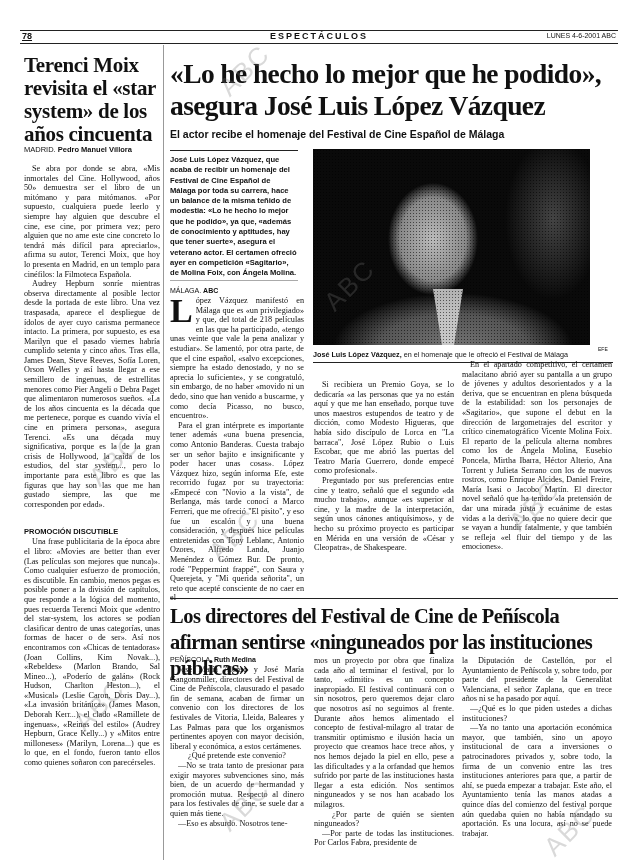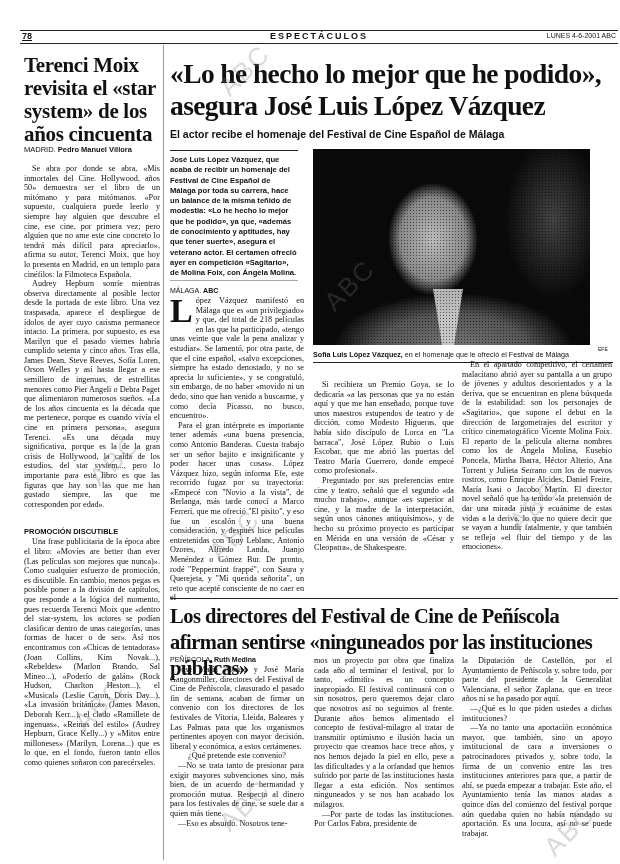--- a/index.html
+++ b/index.html
@@ -106,21 +106,21 @@
   <p>Para el gran intérprete es importante tener además «una buena presencia, como Antonio Banderas. Cuesta trabajo ser un señor bajito e insignificante y poder hacer unas cosas». López Vázquez hizo, según informa Efe, este recorrido fugaz por su trayectoria: «Empecé con "Novio a la vista", de Berlanga, más tarde conocí a Marco Ferreri, que me ofreció "El pisito", y eso fue un escalón y una buena consideración, y después hice películas entretenidas con Tony Leblanc, Antonio Ozores, Alfredo Landa, Juanjo Menéndez o Gómez Bur. De pronto, rodé "Peppermint frappé", con Saura y Querejeta, y "Mi querida señorita", un reto que acepté consciente de no caer en el</p>
 </div>
 
 <div class="photo" title="José Luis López Vázquez portrait">
   <div class="bg"></div>
   <div class="shirt"></div>
   <div class="dots"></div>
 </div>
 <span class="photo-credit">EFE</span>
 <p class="caption">
-  <b>Sofía Luis López Vázquez,</b><span> en el homenaje que le ofreció el Festival de Málaga</span>
+  <b>José Luis López Vázquez,</b><span> en el homenaje que le ofreció el Festival de Málaga</span>
 </p>
 <div class="caption-rule"></div>
 
 <div class="col main-col2">
   <p>Si recibiera un Premio Goya, se lo dedicaría «a las personas que ya no están aquí y que me han enseñado, porque tuve unos maestros estupendos de teatro y de dicción, como Modesto Higueras, que había sido discípulo de Lorca en "La barraca", José López Rubio o Luis Escobar, que me abrió las puertas del Teatro María Guerrero, donde empecé como profesional».</p>
   <p>Preguntado por sus preferencias entre cine y teatro, señaló que el segundo «da mucho trabajo», aunque «es superior al cine, y la madre de la interpretación, según unos cánones antiquísimos», y de hecho su próximo proyecto es participar en Mérida en una versión de «César y Cleopatra», de Shakespeare.</p>
 </div>
 <div class="col main-col3">
   <p>En el apartado competitivo, el certamen malacitano abrió ayer su pantalla a un grupo de jóvenes y adultos desorientados y a la deriva, que se encuentran en plena búsqueda de la estabilidad: son los personajes de «Sagitario», que supone el debut en la dirección de largometrajes del escritor y crítico cinematográfico Vicente Molina Foix. El reparto de la película alterna nombres como los de Ángela Molina, Eusebio Poncela, Mirtha Ibarra, Héctor Alterio, Ana Torrent y Julieta Serrano con los de nuevos rostros, como Enrique Alcides, Daniel Freire, María Isasi o Jacobo Martín. El director novel señaló que ha tenido «la pretensión de dar una mirada justa y ecuánime de estas vidas a la deriva, lo que no quiere decir que se vayan a hundir fatalmente, y que también se refleja «el fluir del tiempo y de las emociones».</p>
 </div>
@@ -133,20 +133,21 @@
   <b>Ruth Medina</b>
 </div>
 <div class="col s-col1">
   <p>José María Alonso y José María Gangonmiller, directores del Festival de Cine de Peñíscola, clausurado el pasado fin de semana, acaban de firmar un convenio con los directores de los festivales de Vitoria, Lleida, Baleares y Las Palmas para que los organismos pertinentes apoyen con mayor decisión, liberal y económica, a estos certámenes.</p>
   <p style="text-indent:18px">¿Qué pretende este convenio?</p>
   <p>—No se trata tanto de presionar para exigir mayores subvenciones sino, más bien, de un acuerdo de hermandad y promoción mutua. Respecto al dinero para los festivales de cine, se suele dar a quien más tiene.</p>
   <p>—Eso es absurdo. Nosotros tene-</p>
 </div>
 <div class="col s-col2">
   <p class="noindent">mos un proyecto por obra que finaliza cada año al terminar el festival, por lo tanto, «dimitir» es un concepto inapropiado. El festival continuará con o sin nosotros, pero queremos dejar claro que nosotros así no seguimos al frente. Durante años hemos alimentado el concepto de festival-milagro al tratar de transmitir optimismo e ilusión hacia un proyecto que creamos hace trece años, y nos hemos dejado la piel en ello, pese a las dificultades y a la orfandad que hemos sufrido por parte de las instituciones hasta llegar a esta edición. Nos sentimos ninguneados y se nos han acabado los milagros.</p>
+  <p style="text-indent:18px">¿Por parte de quién se sienten ninguneados?</p>
   <p>—Por parte de todas las instituciones. Por Carlos Fabra, presidente de</p>
 </div>
 <div class="col s-col3">
   <p class="noindent">la Diputación de Castellón, por el Ayuntamiento de Peñíscola y, sobre todo, por parte del presidente de la Generalitat Valenciana, el señor Zaplana, que en trece años ni se ha pasado por aquí.</p>
   <p>—¿Qué es lo que piden ustedes a dichas instituciones?</p>
   <p>—Ya no tanto una aportación económica mayor, que también, sino un apoyo institucional de cara a inversiones o patrocinadores privados y, sobre todo, la firma de un convenio entre las tres instituciones anteriores para que, a partir de ahí, se pueda empezar a trabajar. Este año, el Ayuntamiento tenía las manos atadas a quince días del comienzo del festival porque aún quedaba quien no había mandado su aportación. Es una locura, así no se puede trabajar.</p>
 </div>
 
 <div class="watermark" style="left:215px;top:55px;">ABC</div>
 <div class="watermark" style="left:320px;top:270px;">ABC</div>

